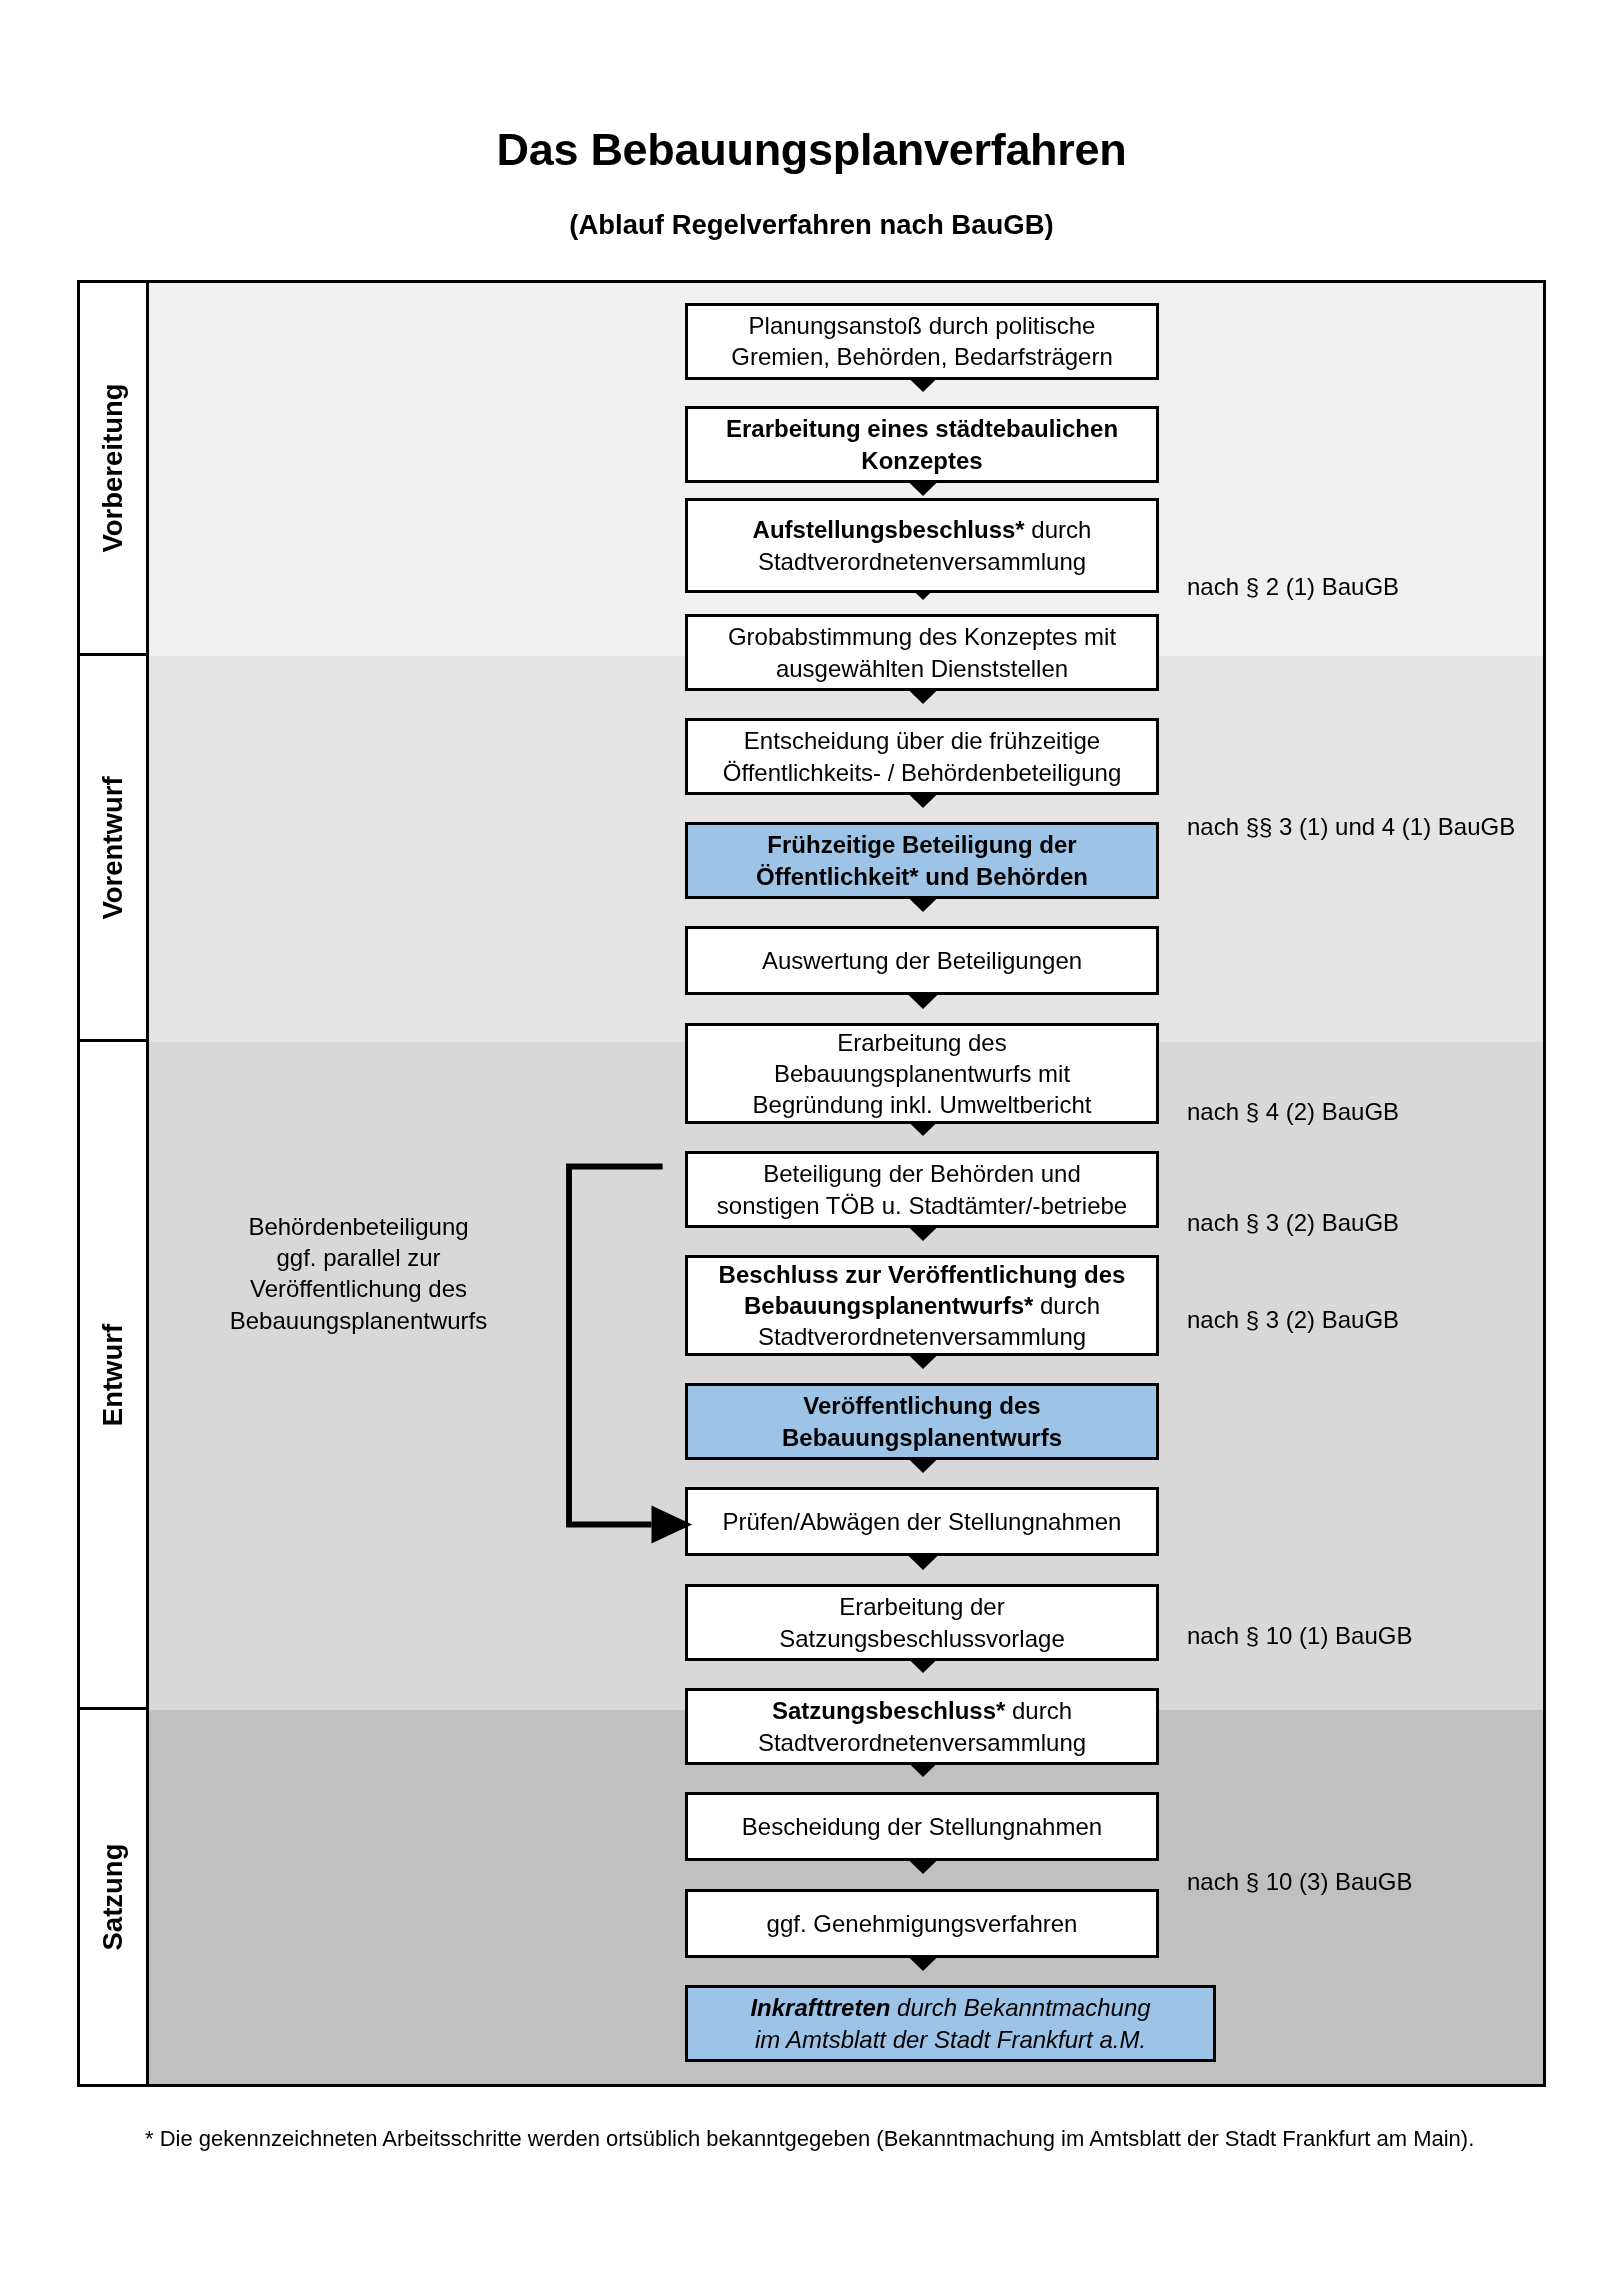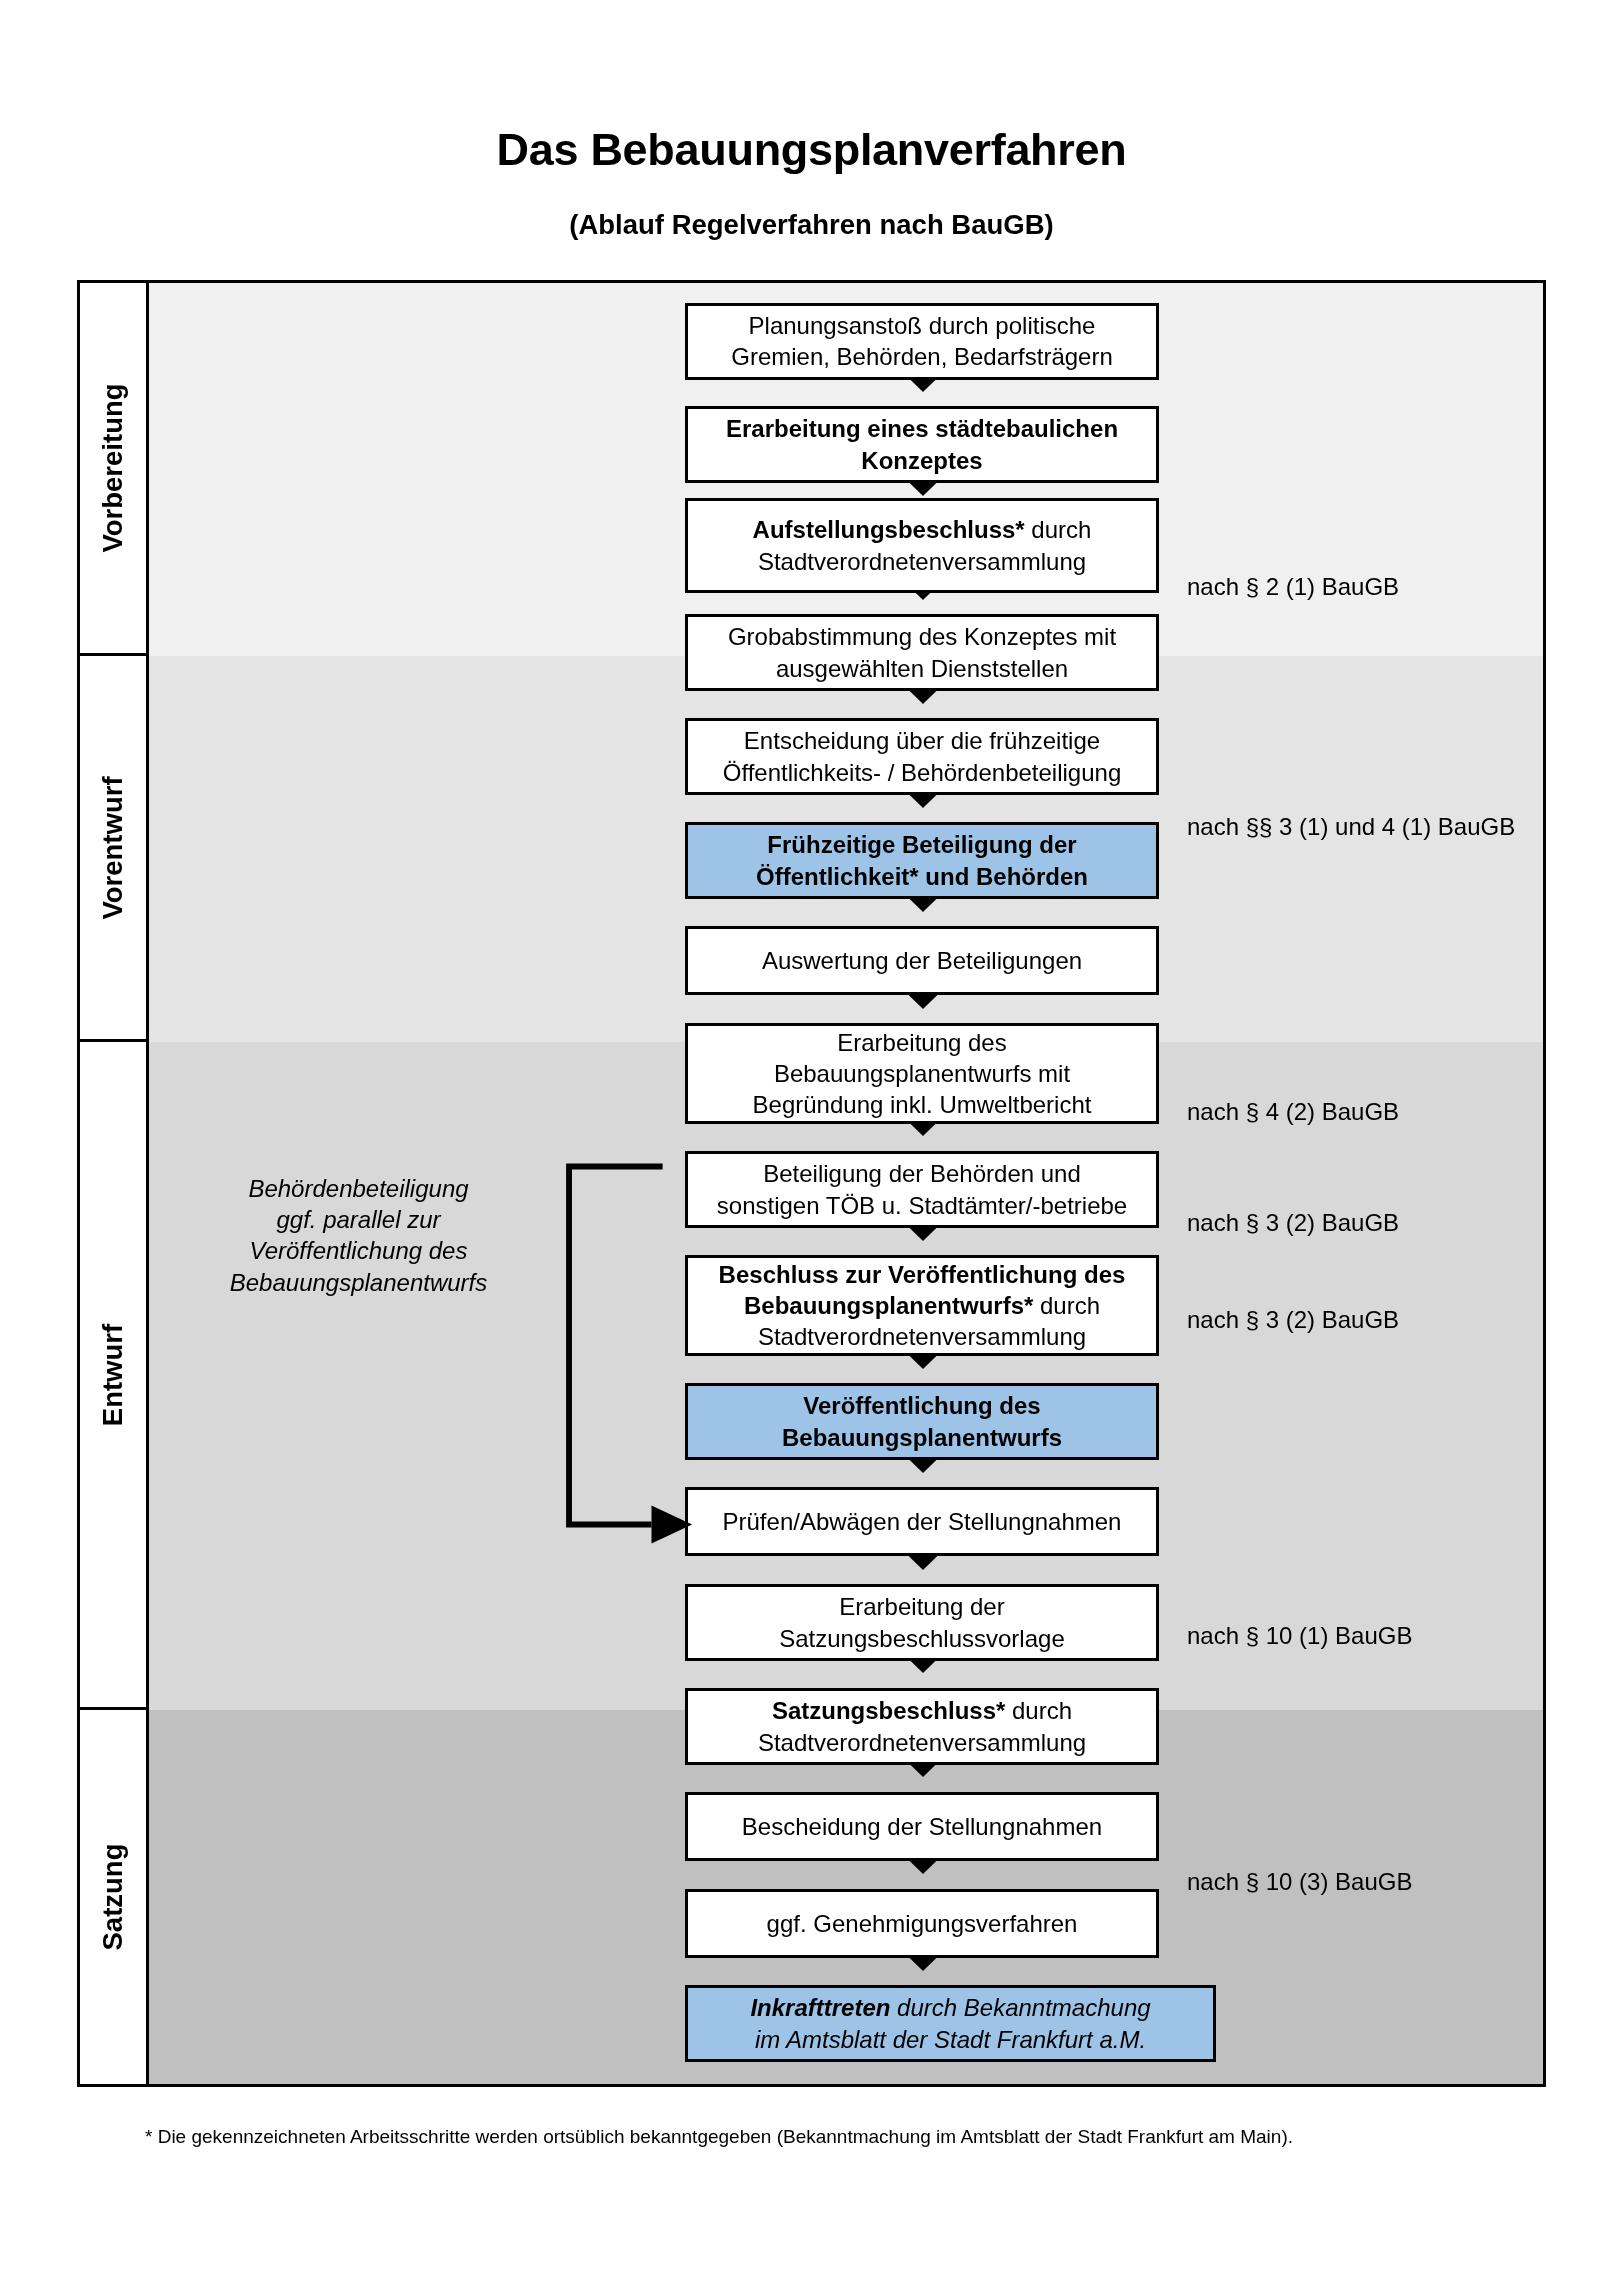--- a/index.html
+++ b/index.html
@@ -126,21 +126,21 @@
   }
 
   
   #bypass { position: absolute; left: 0; top: 0; z-index: 5; overflow: visible; }
 
   
   #footnote {
     position: absolute;
     left: 145px; top: 2122px;
     width: 1375px;
-    font-size: 19px;
+    font-size: 22px;
     line-height: 1.55;
   }
 </style>
 </head>
 <body>
 
 <div id="title">Das Bebauungsplanverfahren</div>
 <div id="subtitle">(Ablauf Regelverfahren nach BauGB)</div>
 
 <div id="diagram">
@@ -294,21 +294,21 @@
       </div>
     <div id="notes">
         <div class="lawnote" style="left: 1041px; top: 290px;">nach § 2 (1) BauGB</div>
         <div class="lawnote" style="left: 1041px; top: 530px;">nach §§ 3 (1) und 4 (1) BauGB</div>
         <div class="lawnote" style="left: 1041px; top: 815px;">nach § 4 (2) BauGB</div>
         <div class="lawnote" style="left: 1041px; top: 926px;">nach § 3 (2) BauGB</div>
         <div class="lawnote" style="left: 1041px; top: 1023px;">nach § 3 (2) BauGB</div>
         <div class="lawnote" style="left: 1041px; top: 1339px; text-align: center;">nach § 10 (1) BauGB</div>
         <div class="lawnote" style="left: 1041px; top: 1585px;">nach § 10 (3) BauGB</div>
       </div>
-    <div id="side-note" style="left: 49px; top: 890px; width: 327px; font-style: italic;">
+    <div id="side-note" style="left: 49px; top: 928px; width: 327px;">
         <div>Behördenbeteiligung</div>
         <div>ggf. parallel zur</div>
         <div>Veröffentlichung des</div>
         <div>Bebauungsplanentwurfs</div>
       </div>
   </div>
 </div>
 
 <div id="footnote">* Die gekennzeichneten Arbeitsschritte werden ortsüblich bekanntgegeben (Bekanntmachung im Amtsblatt  der Stadt Frankfurt am Main).</div>
 

